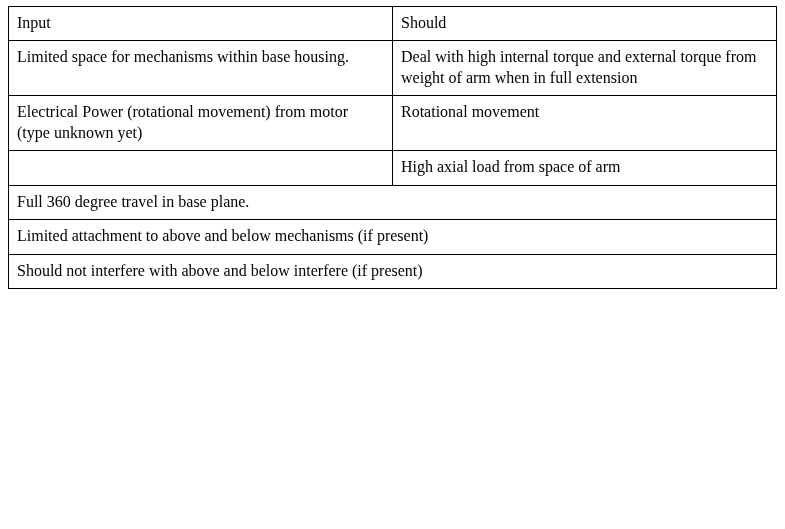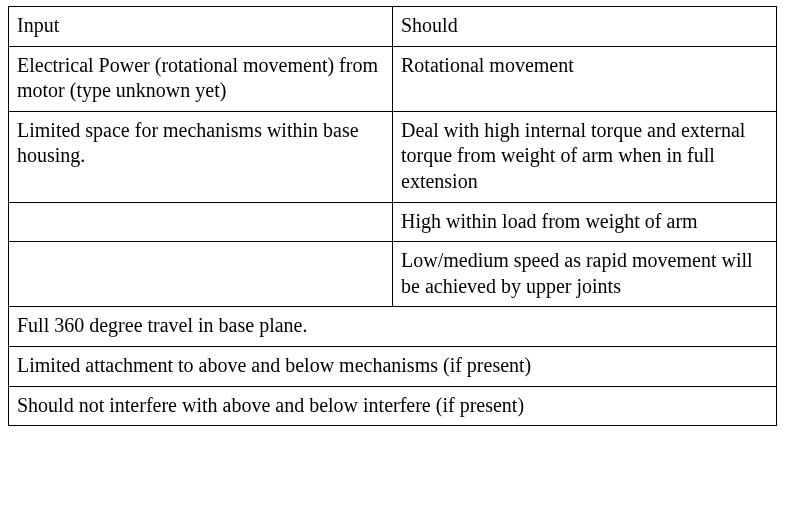--- a/index.html
+++ b/index.html
@@ -24,21 +24,21 @@
     width: 769px;
     border-collapse: collapse;
     table-layout: fixed;
     margin: 0;
   }
   table.io-table td,
   table.io-table th {
     border: 1px solid #000000;
     vertical-align: top;
     padding: 6px 8px 7px 8px;
-    font-size: 20px;
+    font-size: 16px;
     line-height: 1.28;
     font-weight: normal;
     text-align: left;
   }
   th.col-head {
     text-align: center;
     font-weight: bold;
     font-size: 17px;
     padding-top: 8px;
     padding-bottom: 9px;
@@ -68,34 +68,30 @@
     <colgroup>
       <col class="col-input">
       <col class="col-output">
     </colgroup>
     <tbody>
       <tr>
         <th class="col-head">Input</th>
         <th class="col-head">Should</th>
       </tr>
       <tr>
+        <td>Limited space for mechanisms within base housing.</td>
+        <td>Deal with high internal torque and external torque from weight of arm when in full extension</td>
+      </tr>
+      <tr>
         <td>Electrical Power (rotational movement) from motor (type unknown yet)</td>
         <td>Rotational movement</td>
       </tr>
       <tr>
-        <td>Limited space for mechanisms within base housing.</td>
-        <td>Deal with high internal torque and external torque from weight of arm when in full extension</td>
-      </tr>
-      <tr>
         <td class="empty-cell"></td>
-        <td>High within load from weight of arm</td>
-      </tr>
-      <tr>
-        <td class="empty-cell"></td>
-        <td>Low/medium speed as rapid movement will be achieved by upper joints</td>
+        <td>High axial load from space of arm</td>
       </tr>
       <tr class="req-row">
         <td colspan="2">Full 360 degree travel in base plane.</td>
       </tr>
       <tr class="req-row">
         <td colspan="2">Limited attachment to above and below mechanisms (if present)</td>
       </tr>
       <tr class="req-row">
         <td colspan="2">Should not interfere with above and below interfere (if present)</td>
       </tr>

